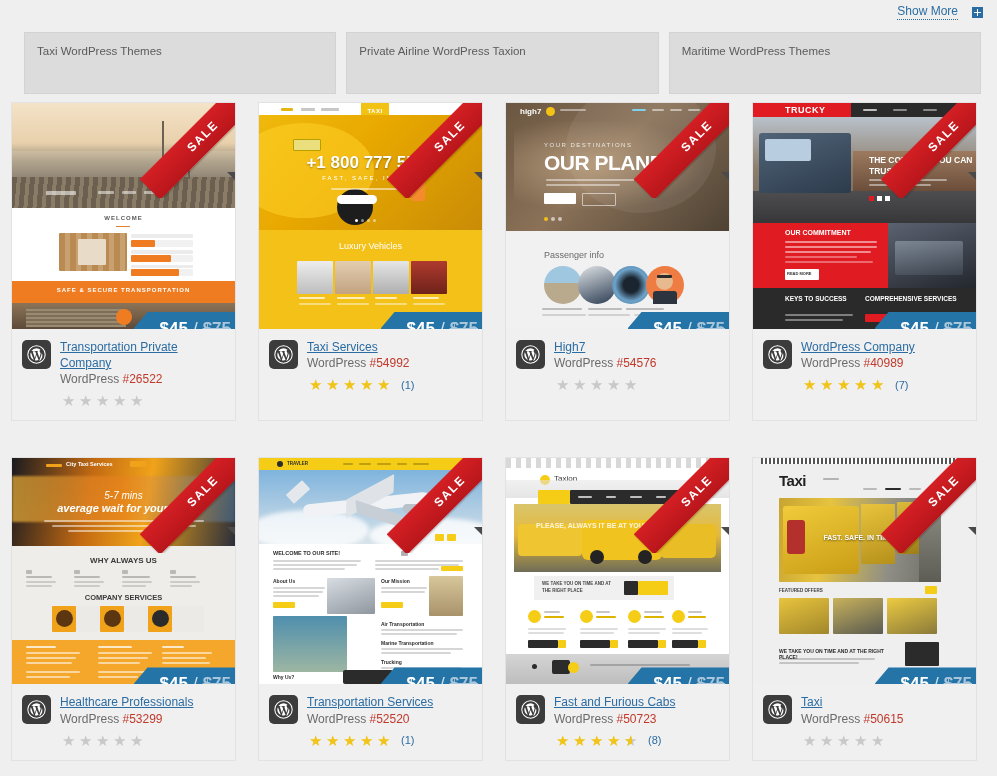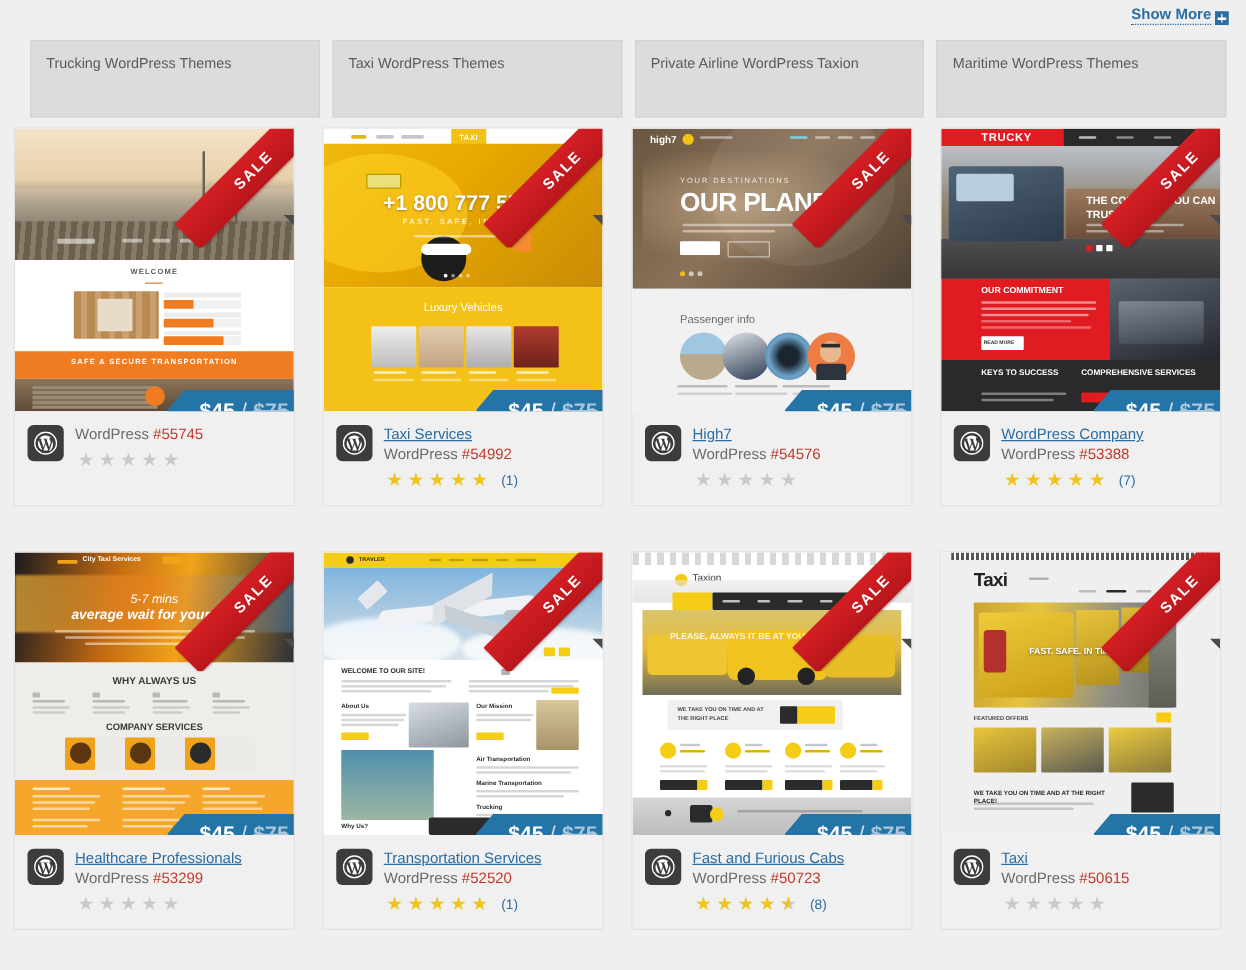--- a/index.html
+++ b/index.html
@@ -15,26 +15,25 @@
   .topbar{
     height:22px;
     display:flex;
     justify-content:flex-end;
     align-items:center;
     padding:2px 14px 0 0;
     box-sizing:border-box;
   }
   .show-more{
     display:inline-flex;
-    align-items:flex-end;
-    gap:3px;
+    align-items:center;
+    gap:14px;
     font-size:12px;
     color:#2b6ca3;
     cursor:pointer;
-    font-weight:bold;
   }
   .show-more .sm-label{
     border-bottom:1px dotted #2b6ca3;
     padding-bottom:1px;
   }
   .plus-box{
     width:11px;height:11px;
     background:#2b6ca3;
     position:relative;
     display:inline-block;
@@ -243,21 +242,20 @@
 
 <div class="topbar">
   <span class="show-more">
     <span class="sm-label">Show More</span>
     <span class="plus-box"></span>
   </span>
 </div>
 
 <div class="related-row">
   <div class="related-items">
-    <div class="related-chip">Trucking WordPress Themes</div>
     <div class="related-chip">Taxi WordPress Themes</div>
     <div class="related-chip">Private Airline WordPress Taxion</div>
     <div class="related-chip">Maritime WordPress Themes</div>
   </div>
 </div>
 
 <div class="grid">
 
   <div class="card">
     <div class="thumb-wrap">
@@ -309,23 +307,24 @@
       </div>
     </div>
     <div class="meta">
       <div class="wp-icon">
         <svg width="19" height="19" viewBox="0 0 24 24">
             <circle cx="12" cy="12" r="11" fill="none" stroke="#fff" stroke-width="1.3"></circle>
             <path d="M4.2 12a7.8 7.8 0 0 0 4.4 7L5 9.2A7.7 7.7 0 0 0 4.2 12zm13.1-.4c0-.9-.3-1.6-.6-2.1-.4-.6-.8-1.2-.8-1.8 0-.7.5-1.4 1.3-1.4h.1A7.8 7.8 0 0 0 12 4.2a7.8 7.8 0 0 0-6.5 3.5h.5c.8 0 2-.1 2-.1.4 0 .5.6.1.6 0 0-.4.1-.9.1l2.7 8.1 1.7-5-1.2-3.2c-.4 0-.8-.1-.8-.1-.4 0-.4-.6.1-.6 0 0 1.2.1 2 .1.8 0 2-.1 2-.1.4 0 .5.6.1.6 0 0-.4.1-.9.1l2.7 8 .8-2.5c.3-1.1.6-1.9.6-2.6zm-5.2 1.1l-2.2 6.5a7.8 7.8 0 0 0 4.8-.1l-.1-.1-2.5-6.3zm6.7-4.4l.1.9c0 .9-.2 1.9-.7 3.2l-2.7 7.8a7.8 7.8 0 0 0 3.3-10z" fill="#fff"></path>
           </svg>
       </div>
       <div class="meta-txt">
+        <span class="item-title">Transportation Private Company</span>
         <div class="item-sub">
           <span>WordPress</span>
-          <span class="sku">#55745</span>
+          <span class="sku">#26522</span>
         </div>
         <div class="rating">
           <span class="star">★</span>
           <span class="star">★</span>
           <span class="star">★</span>
           <span class="star">★</span>
           <span class="star">★</span>
           <span class="rcount"></span>
         </div>
       </div>
@@ -548,21 +547,21 @@
       <div class="wp-icon">
         <svg width="19" height="19" viewBox="0 0 24 24">
             <circle cx="12" cy="12" r="11" fill="none" stroke="#fff" stroke-width="1.3"></circle>
             <path d="M4.2 12a7.8 7.8 0 0 0 4.4 7L5 9.2A7.7 7.7 0 0 0 4.2 12zm13.1-.4c0-.9-.3-1.6-.6-2.1-.4-.6-.8-1.2-.8-1.8 0-.7.5-1.4 1.3-1.4h.1A7.8 7.8 0 0 0 12 4.2a7.8 7.8 0 0 0-6.5 3.5h.5c.8 0 2-.1 2-.1.4 0 .5.6.1.6 0 0-.4.1-.9.1l2.7 8.1 1.7-5-1.2-3.2c-.4 0-.8-.1-.8-.1-.4 0-.4-.6.1-.6 0 0 1.2.1 2 .1.8 0 2-.1 2-.1.4 0 .5.6.1.6 0 0-.4.1-.9.1l2.7 8 .8-2.5c.3-1.1.6-1.9.6-2.6zm-5.2 1.1l-2.2 6.5a7.8 7.8 0 0 0 4.8-.1l-.1-.1-2.5-6.3zm6.7-4.4l.1.9c0 .9-.2 1.9-.7 3.2l-2.7 7.8a7.8 7.8 0 0 0 3.3-10z" fill="#fff"></path>
           </svg>
       </div>
       <div class="meta-txt">
         <span class="item-title">WordPress Company</span>
         <div class="item-sub">
           <span>WordPress</span>
-          <span class="sku">#53388</span>
+          <span class="sku">#40989</span>
         </div>
         <div class="rating">
           <span class="star on">★</span>
           <span class="star on">★</span>
           <span class="star on">★</span>
           <span class="star on">★</span>
           <span class="star on">★</span>
           <span class="rcount">(7)</span>
         </div>
       </div>

